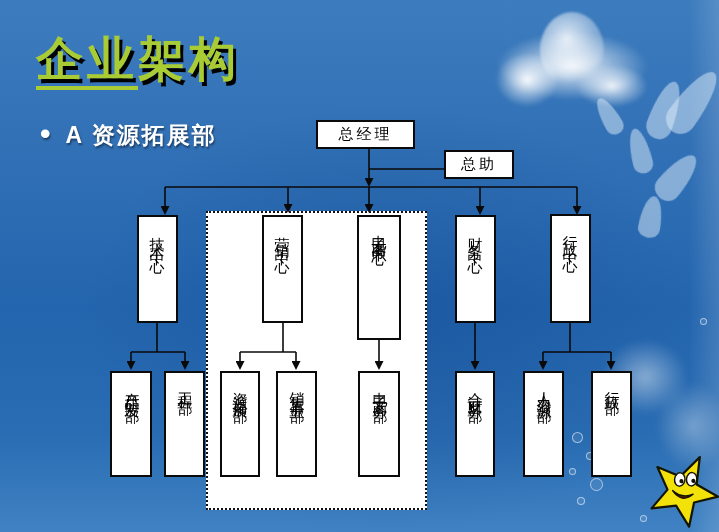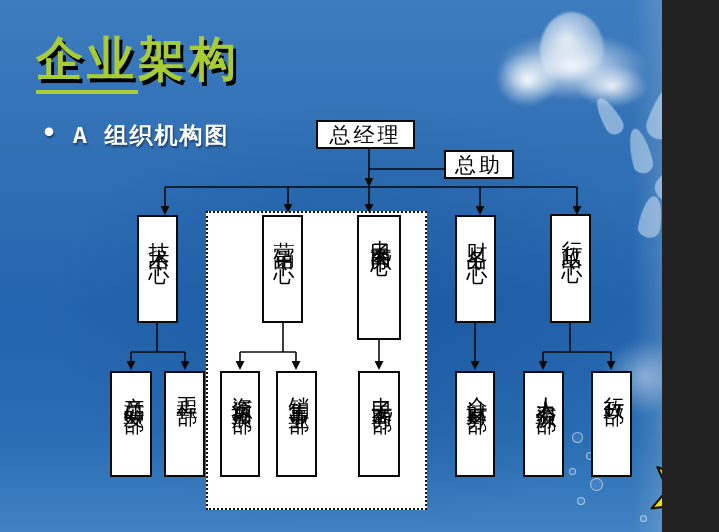--- a/index.html
+++ b/index.html
@@ -1,18 +1,18 @@
 <!DOCTYPE html>
 <html><head>
 <meta charset="utf-8">
 <style>
   html,body{margin:0;padding:0;background:#222;}
   .slide{
-    position:relative;width:662px;height:532px;overflow:hidden;
-    font-family:Liberation Mono, monospace;
+    position:relative;width:719px;height:532px;overflow:hidden;
+    font-family:Liberation Sans, sans-serif;
     background:
       radial-gradient(ellipse 430px 300px at 54% 60%, rgba(8,55,125,0.28), rgba(8,55,125,0) 72%),
       linear-gradient(to bottom,#3D7CBE 0%, #3271B6 26%, #2365AE 58%, #2A6DB3 82%, #4082C3 100%);
   }
   
   .stripe-right{position:absolute;top:0;right:0;width:30px;height:100%;
     background:linear-gradient(to right,rgba(255,255,255,0),rgba(255,255,255,0.14));}
   .moon{position:absolute;left:540px;top:12px;width:64px;height:76px;border-radius:50%;
     background:radial-gradient(circle at 42% 35%, rgba(255,255,255,0.85), rgba(255,255,255,0.28) 58%, rgba(255,255,255,0) 72%);
     filter:blur(1px);}
@@ -41,21 +41,21 @@
   .title .u{border-bottom:4px solid #A9CC35;padding-bottom:1px;}
   .bullet-line{position:absolute;left:40px;top:120px;display:flex;align-items:center;gap:13px;
     color:#fff;font-weight:bold;font-size:23px;text-shadow:1px 2px 2px rgba(0,0,0,0.45);
     letter-spacing:2px;white-space:nowrap;}
   .bullet-line .dot{font-size:30px;line-height:0;transform:translateY(-2px);}
   
   .dashed-region{position:absolute;left:206px;top:211px;width:221px;height:299px;
     background:#fff;border:2px dotted #111;box-sizing:border-box;z-index:1;}
   svg.connectors{position:absolute;left:0;top:0;z-index:3;}
   .node{position:absolute;background:#fff;border:2px solid #0a0a0a;box-sizing:border-box;
-    color:#000;font-size:21px;z-index:5;overflow:hidden;}
+    color:#000;font-size:15px;z-index:5;overflow:hidden;}
   .node.h{display:flex;align-items:center;justify-content:center;letter-spacing:3px;}
   .node.v{writing-mode:vertical-rl;text-orientation:upright;line-height:37px;
     padding-top:8px;letter-spacing:7px;}
   .node.v.lvl3{letter-spacing:4px;padding-top:7px;line-height:36px;}
   .node.v.tall{letter-spacing:3px;padding-top:6px;line-height:39px;}
   .mascot{position:absolute;left:646px;top:450px;width:74px;height:82px;transform:rotate(6deg);z-index:6;}
 </style>
 </head>
 <body>
 
@@ -77,21 +77,21 @@
   <div class="bubble" style="left:590px;top:478px;width:11px;height:11px"></div>
   <div class="bubble" style="left:577px;top:497px;width:6px;height:6px"></div>
   <div class="bubble" style="left:601px;top:464px;width:4px;height:4px"></div>
   <div class="bubble" style="left:640px;top:515px;width:5px;height:5px"></div>
   <div class="bubble" style="left:700px;top:318px;width:5px;height:5px"></div>
 
   <h1 class="title"><span class="u">企业</span><span>架构</span></h1>
 
   <div class="bullet-line">
     <span class="dot">•</span>
-    <span>A 组织机构图</span>
+    <span>A 资源拓展部</span>
   </div>
 
   <div class="dashed-region"></div>
 
   <svg class="connectors" width="719" height="532" viewBox="0 0 719 532">
     <defs>
       <marker id="arr" markerWidth="9" markerHeight="9" refX="1" refY="4.5" orient="auto" markerUnits="userSpaceOnUse">
         <path d="M0,0 L9,4.5 L0,9 z" fill="#0a0a0a"></path>
       </marker>
     </defs>

